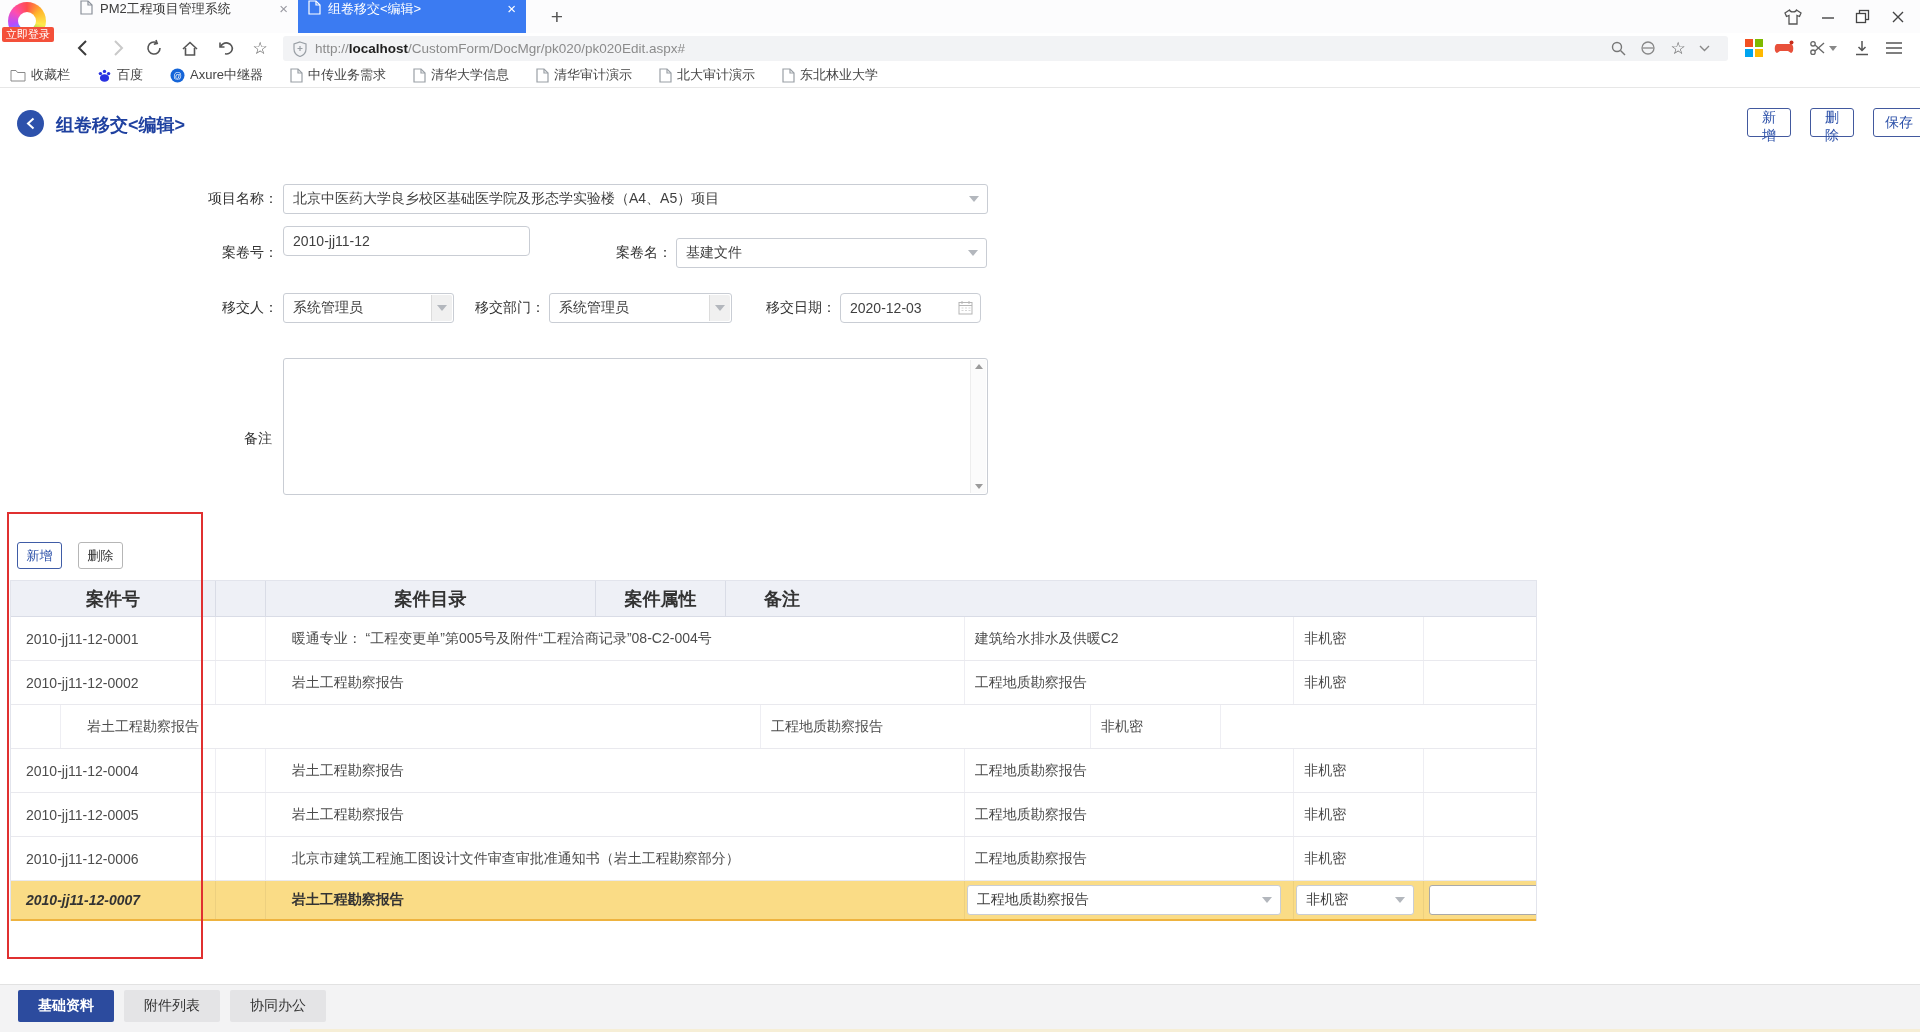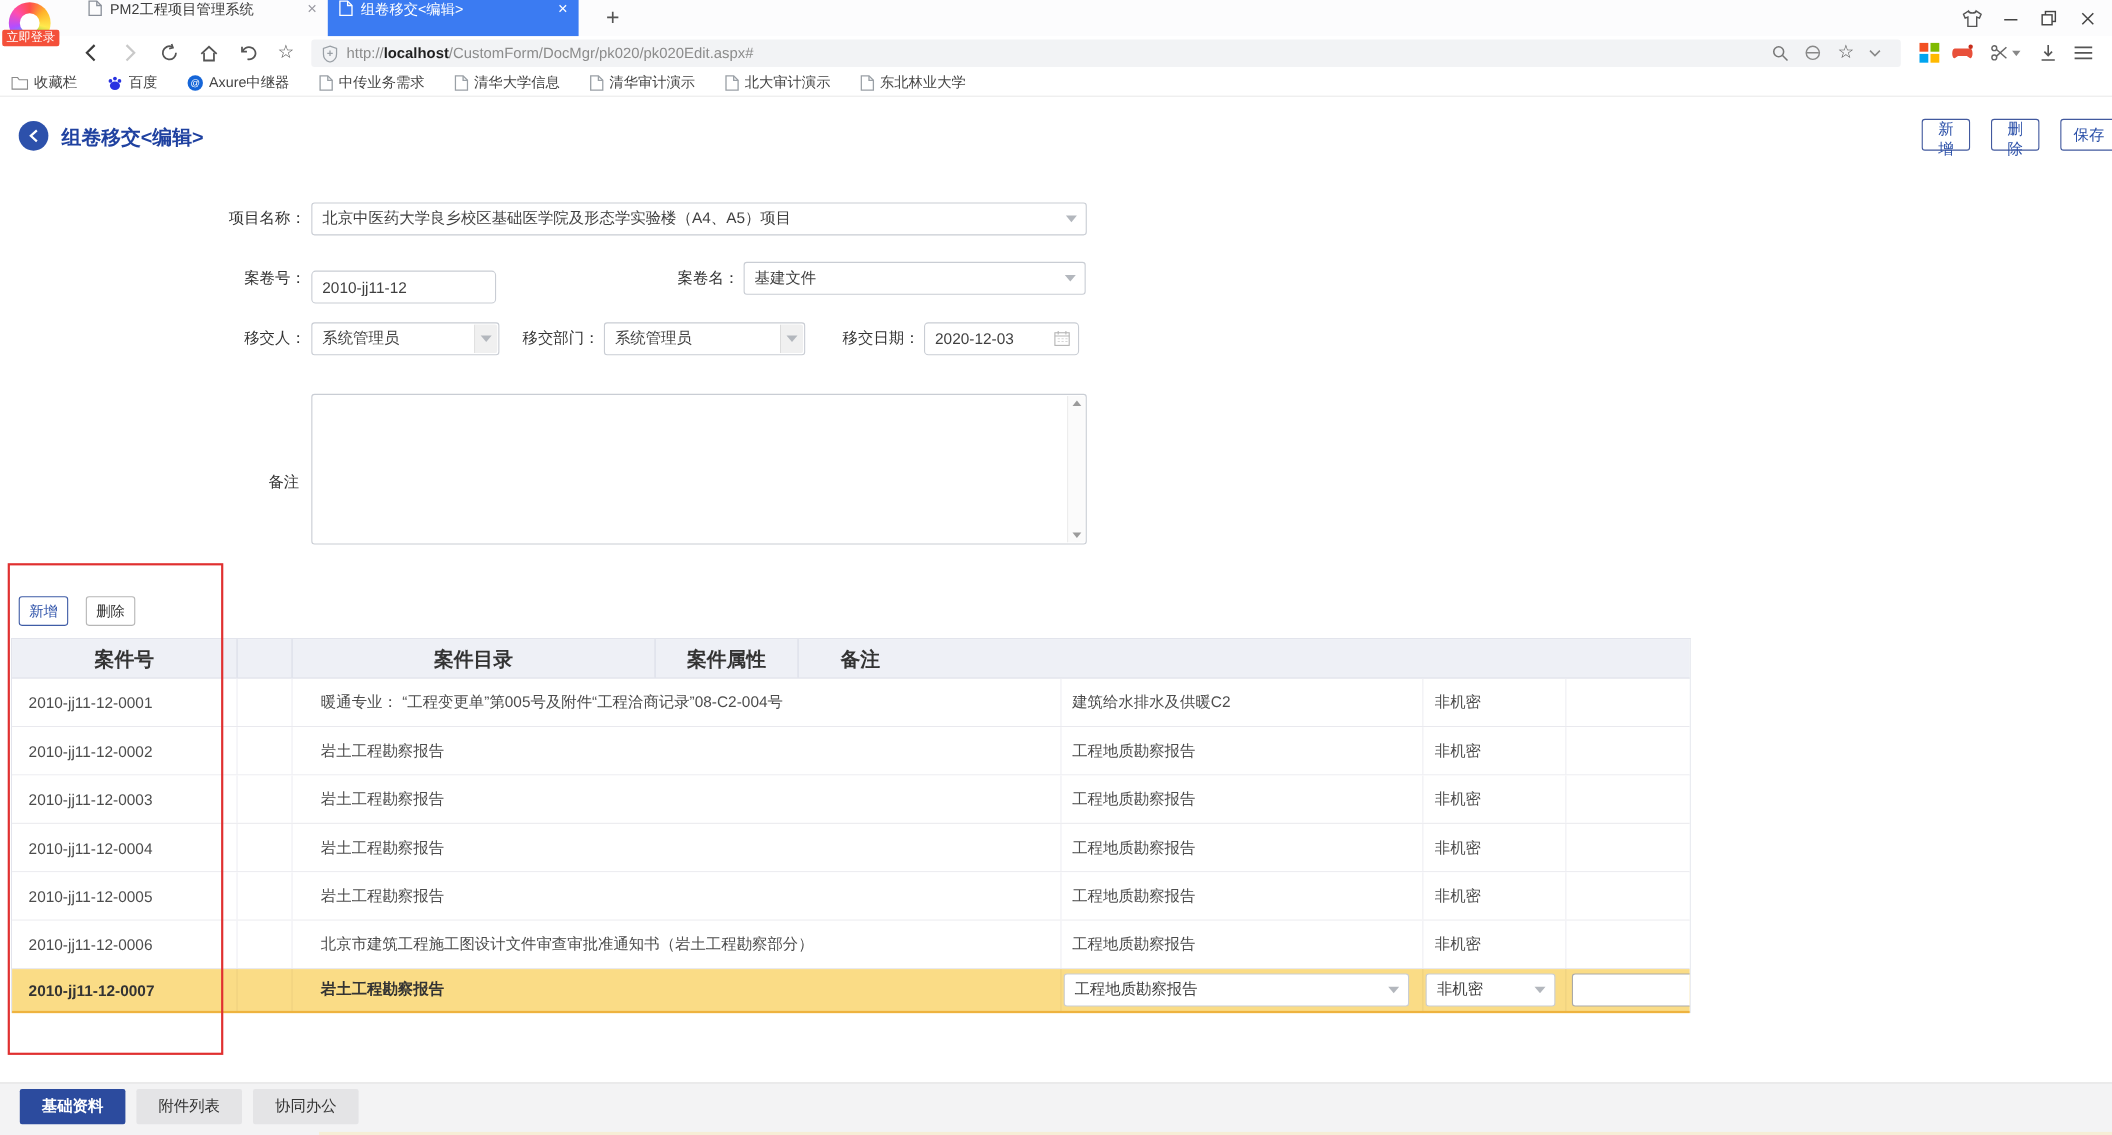--- a/index.html
+++ b/index.html
@@ -347,21 +347,21 @@
         <button class="hbtn">保存</button>
       </div>
 
     <span class="flabel" style="right:1642px;top:102px">项目名称：</span>
     <div class="selbox" style="left:283px;top:96px;width:705px">
       <span class="selbox-txt">北京中医药大学良乡校区基础医学院及形态学实验楼（A4、A5）项目</span>
       <span class="chev"></span>
     </div>
 
     <span class="flabel" style="right:1642px;top:156px">案卷号：</span>
-    <input class="txtinput" style="left: 283px; top: 158px; width: 168px;" value="2010-jj11-12">
+    <input class="txtinput" style="left: 283px; top: 138px; width: 247px;" value="2010-jj11-12">
     <span class="flabel" style="right:1248px;top:156px">案卷名：</span>
     <div class="selbox" style="left:676px;top:150px;width:311px">
       <span class="selbox-txt">基建文件</span>
       <span class="chev"></span>
     </div>
 
     <span class="flabel" style="right:1642px;top:211px">移交人：</span>
     <div class="selbox dis" style="left:283px;top:205px;width:171px">
       <span class="selbox-txt">系统管理员</span>
       <span class="chevbox">
@@ -420,21 +420,20 @@
           </div>
           <div class="tr">
             <div class="td col0" style="width: 205px;">2010-jj11-12-0002</div>
             <div class="td col1" style="width: 50px;"></div>
             <div class="td col2" style="width: 700px;">岩土工程勘察报告</div>
             <div class="td col3" style="width: 330px;">工程地质勘察报告</div>
             <div class="td col4" style="width: 130px;">非机密</div>
             <div class="td col5" style="width: 112px;"></div>
           </div>
           <div class="tr">
-            <div class="td col0" style="width: 205px;">2010-jj11-12-0003</div>
             <div class="td col1" style="width: 50px;"></div>
             <div class="td col2" style="width: 700px;">岩土工程勘察报告</div>
             <div class="td col3" style="width: 330px;">工程地质勘察报告</div>
             <div class="td col4" style="width: 130px;">非机密</div>
             <div class="td col5" style="width: 112px;"></div>
           </div>
           <div class="tr">
             <div class="td col0" style="width: 205px;">2010-jj11-12-0004</div>
             <div class="td col1" style="width: 50px;"></div>
             <div class="td col2" style="width: 700px;">岩土工程勘察报告</div>
@@ -452,21 +451,21 @@
           </div>
           <div class="tr">
             <div class="td col0" style="width: 205px;">2010-jj11-12-0006</div>
             <div class="td col1" style="width: 50px;"></div>
             <div class="td col2" style="width: 700px;">北京市建筑工程施工图设计文件审查审批准通知书（岩土工程勘察部分）</div>
             <div class="td col3" style="width: 330px;">工程地质勘察报告</div>
             <div class="td col4" style="width: 130px;">非机密</div>
             <div class="td col5" style="width: 112px;"></div>
           </div>
           <div class="tr editing">
-            <div class="td col0" style="width: 205px;">2010-jj11-12-0007</div>
+            <div class="td col0" style="width: 205px; font-style: italic;">2010-jj11-12-0007</div>
             <div class="td col1" style="width: 50px;"></div>
             <div class="td col2" style="width: 700px;">岩土工程勘察报告</div>
             <div class="td col3" style="width: 330px;">
               <div class="selbox cell-sel" style="width: 314px;">
                 <span class="selbox-txt">工程地质勘察报告</span>
                 <span class="chev"></span>
               </div>
             </div>
             <div class="td col4" style="width: 130px;">
               <div class="selbox cell-sel" style="width: 118px;">

